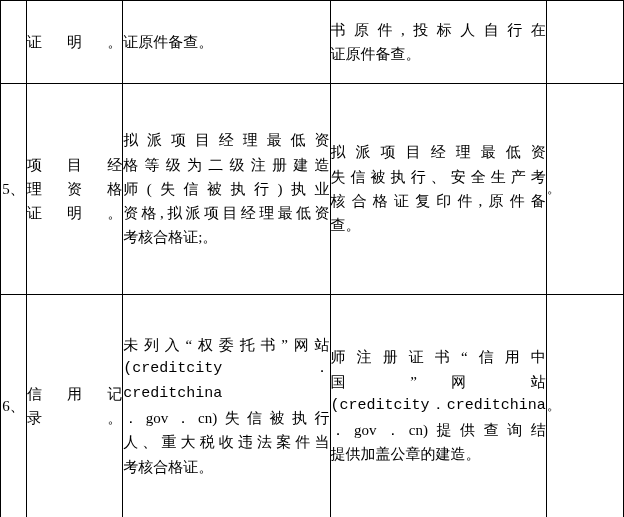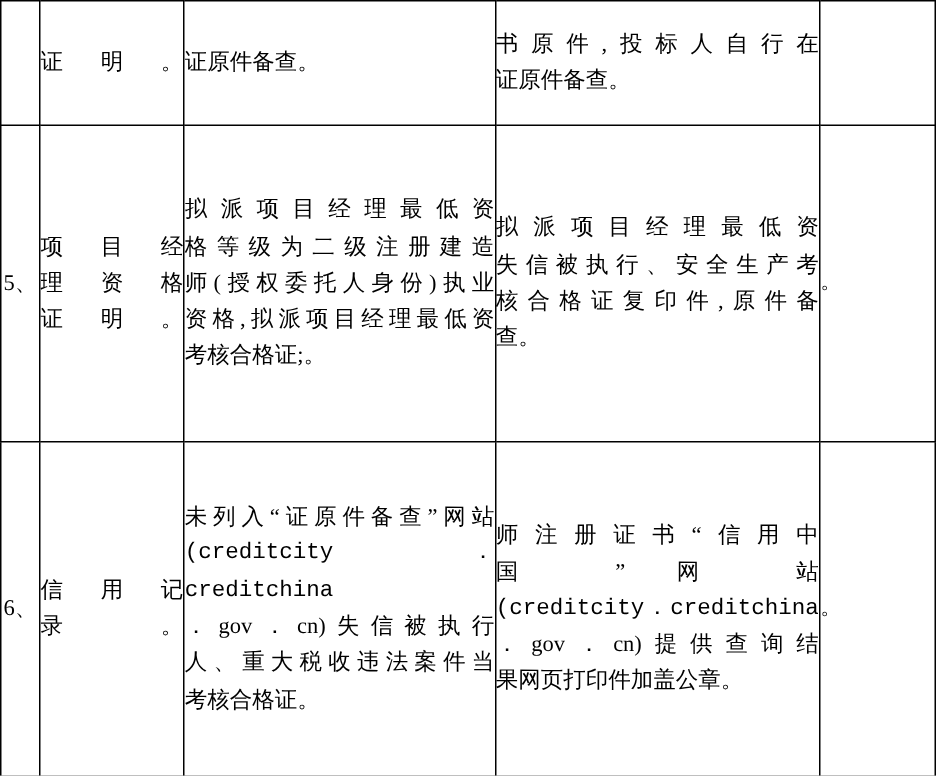--- a/index.html
+++ b/index.html
@@ -115,21 +115,21 @@
         <span>5、</span>
       </td>
       <td class="cell-pad item-cell">
         <div>项 目 经</div>
         <div>理 资 格</div>
         <div>证明。</div>
       </td>
       <td class="cell-pad req-cell">
         <div class="just-both">拟派项目经理最低资</div>
         <div class="just-both">格等级为二级注册建造</div>
-        <div class="just-both">师(授权委托人身份)执业</div>
+        <div class="just-both">师(失信被执行)执业</div>
         <div class="just-both">资格,拟派项目经理最低资</div>
         <div>考核合格证;。</div>
       </td>
       <td class="cell-pad note-cell">
         <div class="just-both">拟派项目经理最低资</div>
         <div class="just-both">失信被执行、安全生产考</div>
         <div class="just-both">核合格证复印件,原件备</div>
         <div>查。</div>
       </td>
       <td class="tail-cell">
@@ -139,31 +139,31 @@
 
     <tr class="row-bot">
       <td class="num-cell">
         <span>6、</span>
       </td>
       <td class="cell-pad item-cell">
         <div>信 用 记</div>
         <div>录。</div>
       </td>
       <td class="cell-pad req-cell">
-        <div class="just-both">未列入“证原件备查”网站</div>
+        <div class="just-both">未列入“权委托书”网站</div>
         <div class="just-both en">(creditcity．creditchina</div>
         <div class="just-both">．gov．cn)失信被执行</div>
         <div class="just-both">人、重大税收违法案件当</div>
         <div>考核合格证。</div>
       </td>
       <td class="cell-pad note-cell">
         <div class="just-both">师注册证书“信用中</div>
         <div class="just-both">国 ” 网 站</div>
         <div class="just-both en">(creditcity．creditchina</div>
         <div class="just-both">．gov．cn)提供查询结</div>
-        <div>果网页打印件加盖公章。</div>
+        <div>提供加盖公章的建造。</div>
       </td>
       <td class="tail-cell">
         <div class="tail-mark">。</div>
       </td>
     </tr>
   </tbody>
 </table>
 
 </body></html>

